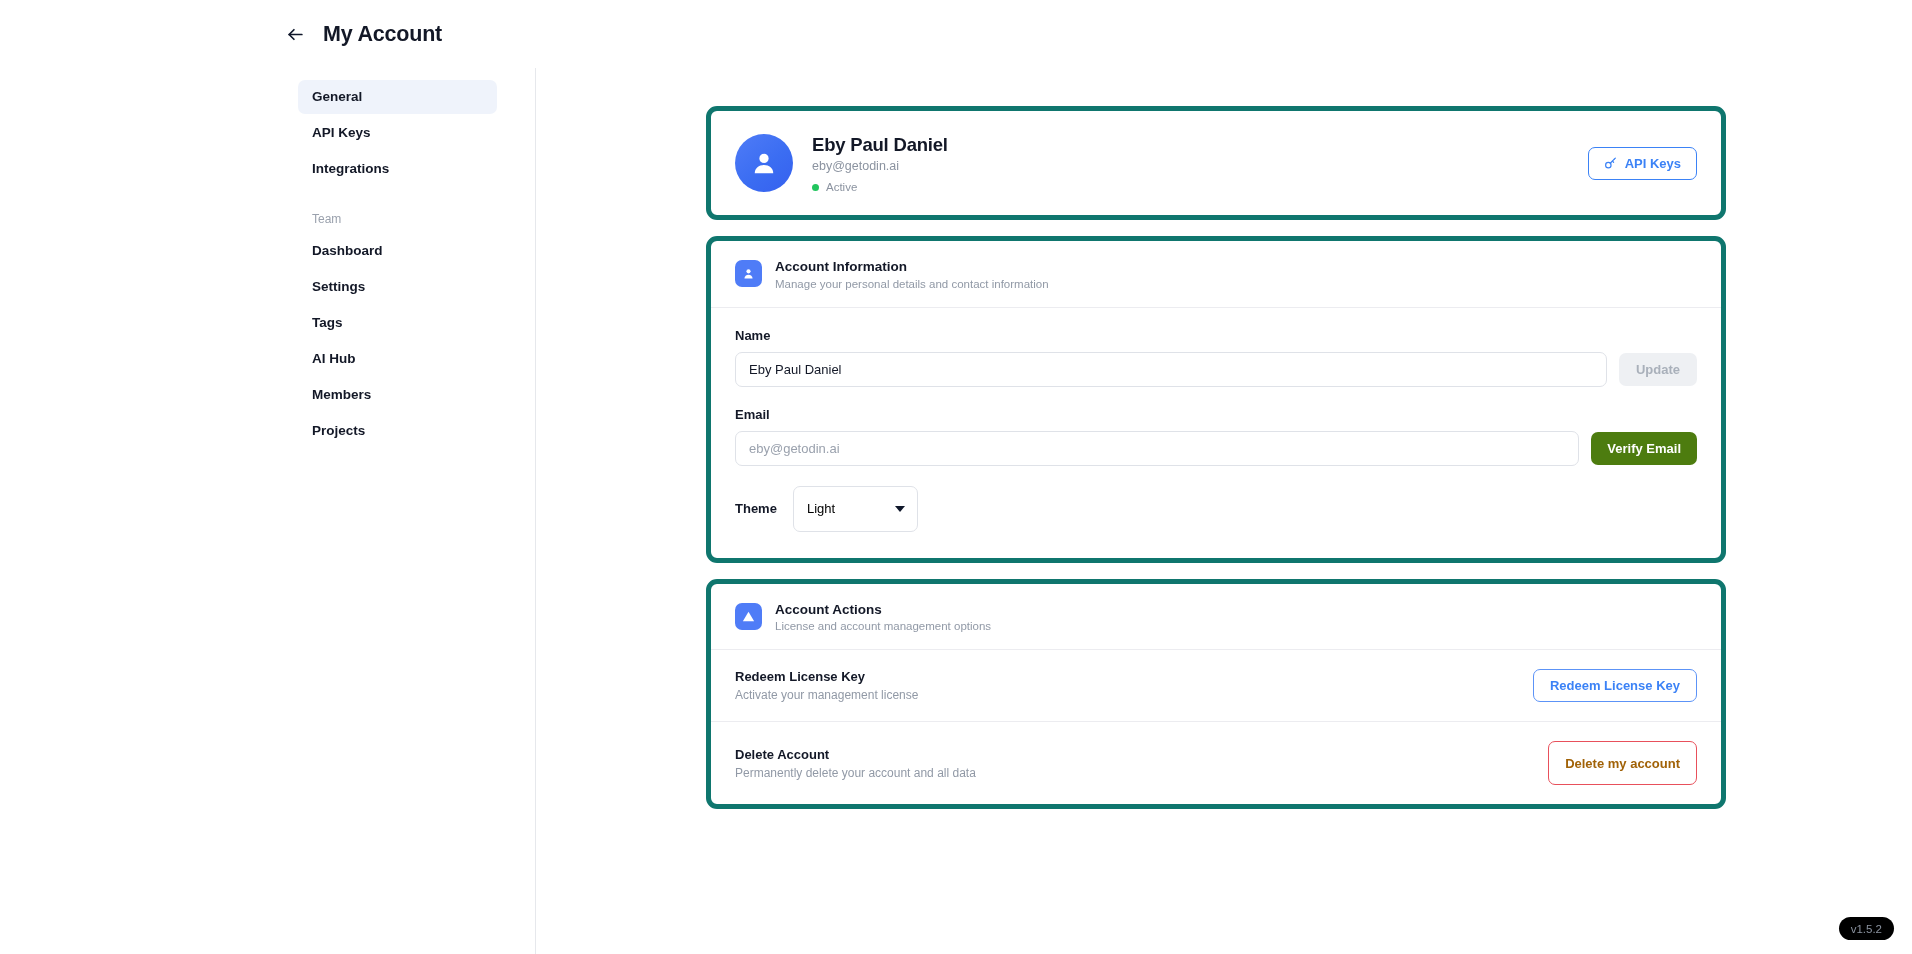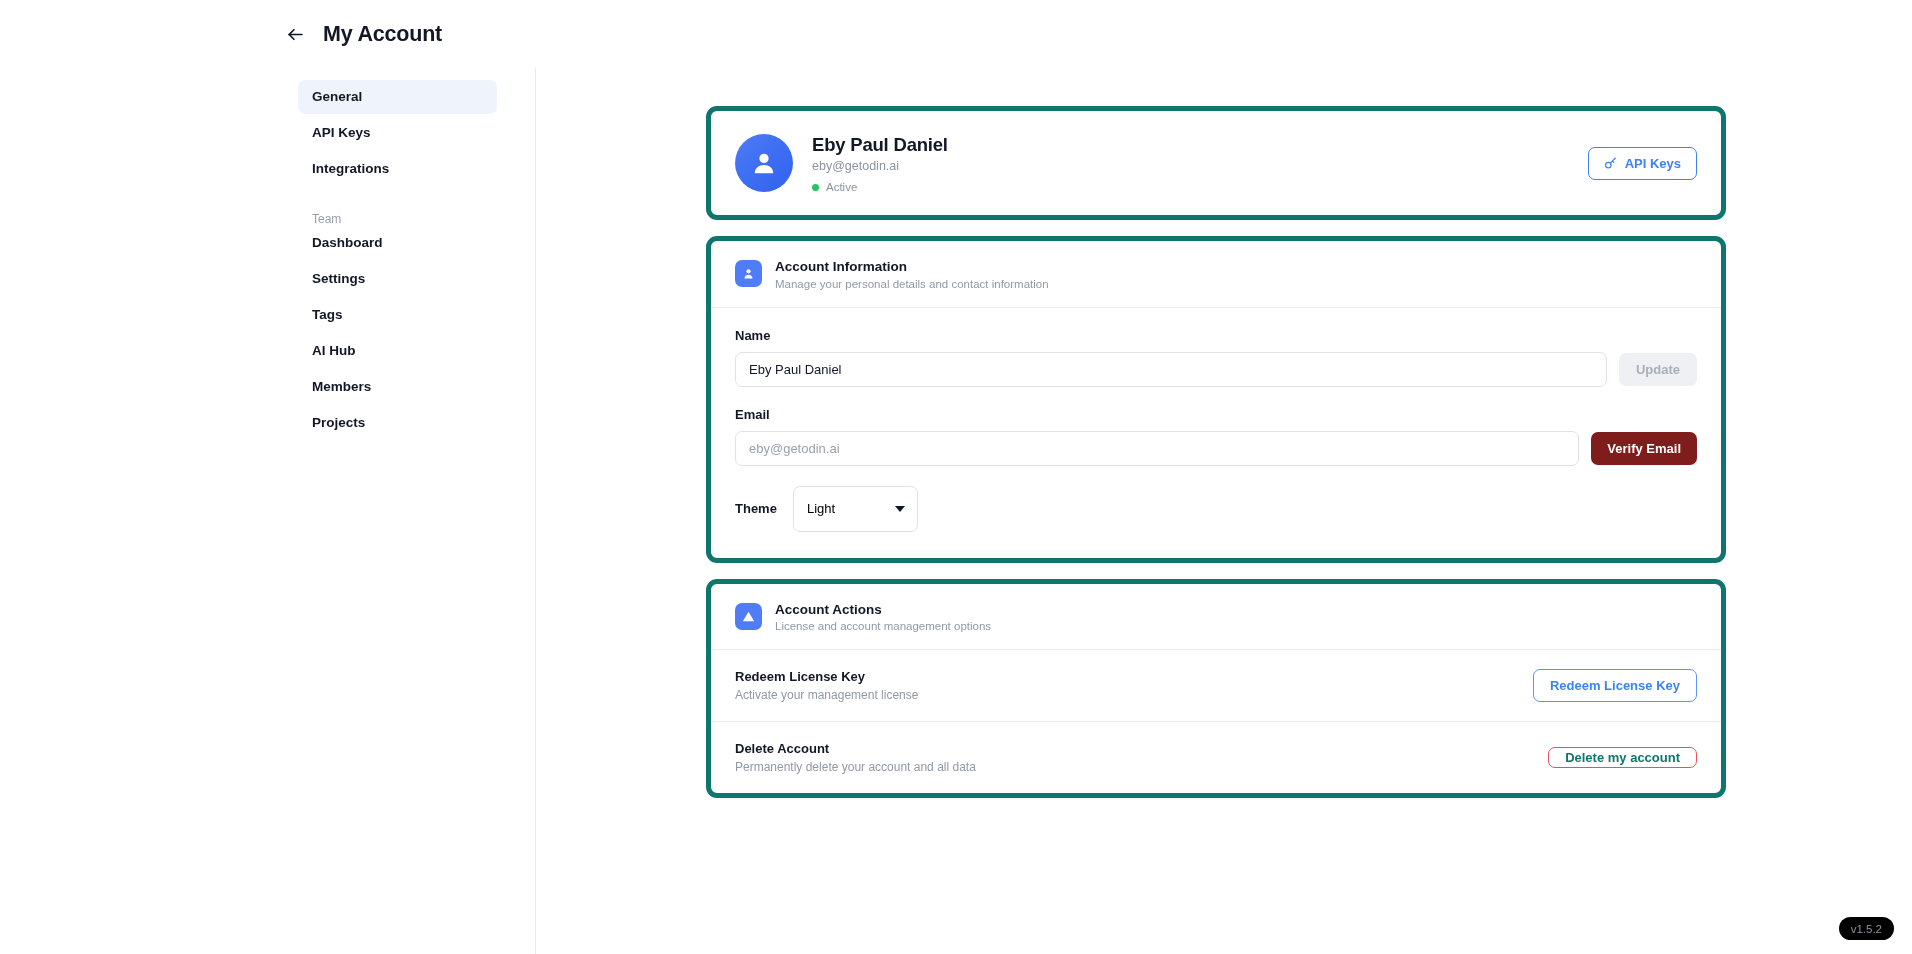--- a/index.html
+++ b/index.html
@@ -58,21 +58,21 @@
     font-size: 13.5px;
     font-weight: 600;
     color: #131827;
     cursor: pointer;
     white-space: nowrap;
   }
   .nav-item.active { background: #eff3fb; }
   .nav-gap { height: 24px; }
   .nav-group-label {
     padding: 0 14px;
-    margin-bottom: 0;
+    margin-bottom: 8px;
     font-size: 12px;
     font-weight: 400;
     color: #9aa1ad;
   }
 
   
   .main {
     position: absolute;
     left: 520px; top: 68px;
     width: 1392px; height: 886px;
@@ -188,21 +188,21 @@
     background: #eef0f3;
     color: #a9b0ba;
     font-size: 13px; font-weight: 600;
     font-family: inherit;
     cursor: default;
   }
   .btn-verify {
     height: 33px;
     padding: 0 16px;
     border: none; border-radius: 7px;
-    background: #7f1d1d;
+    background: #4d7c0f;
     color: #ffffff;
     font-size: 13px; font-weight: 700;
     font-family: inherit;
     cursor: pointer;
     white-space: nowrap;
   }
 
   .theme-row {
     display: flex; align-items: center; gap: 16px;
     margin-bottom: 0;
@@ -250,25 +250,25 @@
     height: 33px; padding: 0 16px;
     border: 1px solid #5c93f7;
     border-radius: 7px;
     background: #ffffff;
     color: #3b82f6;
     font-size: 13px; font-weight: 600;
     font-family: inherit;
     cursor: pointer; white-space: nowrap;
   }
   .btn-delete {
-    height: 21px; padding: 0 16px;
+    height: 44px; padding: 0 16px;
     border: 1px solid #e8505b;
     border-radius: 7px;
     background: #ffffff;
-    color: #0f766e;
+    color: #a16207;
     font-size: 13px; font-weight: 600;
     font-family: inherit;
     cursor: pointer; white-space: nowrap;
   }
 
   
   .version-badge {
     position: absolute;
     right: 18px; bottom: 14px;
     height: 23px;

